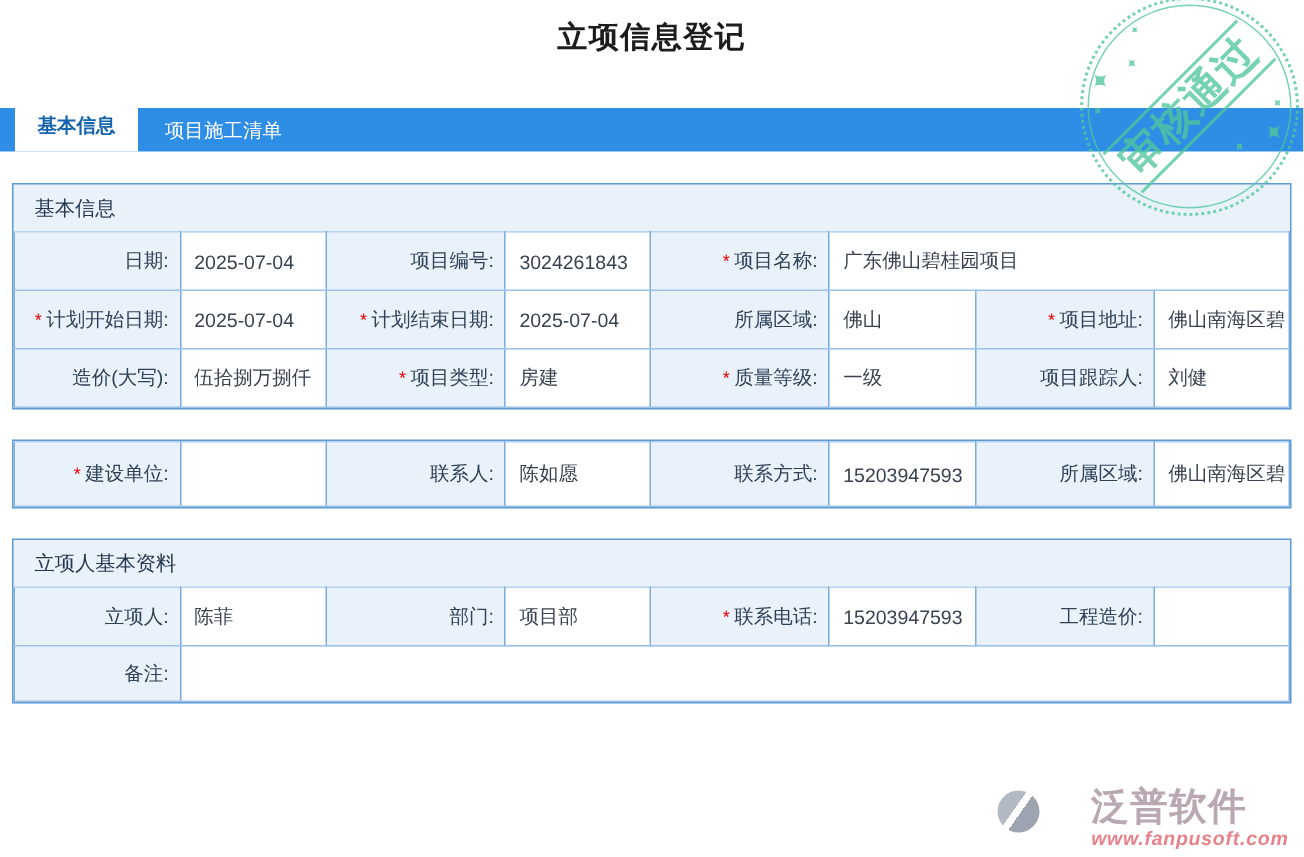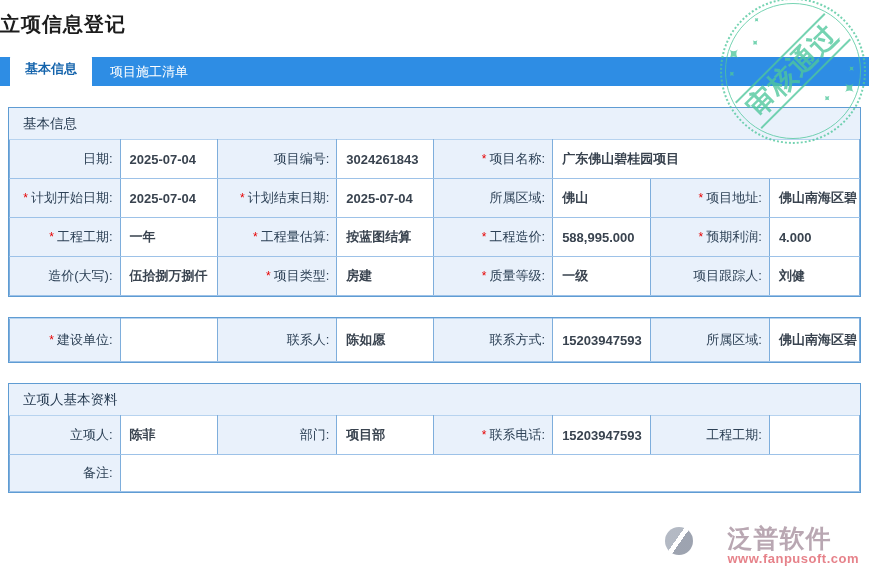--- a/index.html
+++ b/index.html
@@ -1,40 +1,40 @@
 <!DOCTYPE html>
 <html><head>
 <meta charset="utf-8">
 <style>
   * { margin:0; padding:0; box-sizing:border-box; }
   html,body { width:869px; height:571px; background:#ffffff; overflow:hidden;
     font-family:"Liberation Sans","DejaVu Sans",sans-serif; position:relative; }
   .page { position:relative; width:869px; height:571px; }
 
-  .page-title { padding-top:11px; font-size:20px; font-weight:bold;
-    color:#1c1c1c; letter-spacing:1px; height:57px; }
+  .page-title { text-align:center; padding-top:11px; font-size:20px; font-weight:bold;
+    color:#1c1c1c; letter-spacing:1px; height:72px; }
 
   .tabbar { height:29px; background:#2e8de4; display:flex; align-items:flex-end; padding-left:10px; }
   .tab { font-size:13px; cursor:pointer; white-space:nowrap; }
   .tab.active { background:#ffffff; color:#1564ac; font-weight:bold; height:34px;
     line-height:34px; padding:0 15px; border-radius:6px 6px 0 0; }
   .tab.inactive { color:#ffffff; height:29px; line-height:29px; padding:0 18px; }
 
   .panel { margin:0 8px; border:1px solid #5f9cd3; background:#e9f1fb; }
   .panel.first { margin-top:21px; }
   .panel.gap { margin-top:20px; }
   .section-title { height:31px; line-height:32px; padding-left:14px; font-size:13.5px; color:#24394f; }
 
   table { width:100%; border-collapse:collapse; table-layout:fixed; }
   td { border:1px solid #7eaedc; border-top-color:#b7d3ef; border-bottom-color:#9dc2e8;
     height:39px; font-size:13px; overflow:hidden; white-space:nowrap; }
   .row-tall td { height:43px; }
   .row-short td { height:37px; }
   td.lbl { text-align:right; padding-right:7px; color:#2e4257; }
-  td.val { background:#ffffff; padding-left:9px; color:#39434f;font-weight:bold; }
+  td.val { background:#ffffff; padding-left:9px; color:#39434f; }
   .req { color:#e60000; margin-right:3px; font-size:12px; }
 
   
   .stamp { position:absolute; left:720px; top:-2px; width:146px; height:146px;
     opacity:0.78; pointer-events:none; z-index:50; }
   .stamp .ring-outer { position:absolute; inset:0; border:2px dotted #4fc79c; border-radius:50%; }
   .stamp .ring-inner { position:absolute; inset:5px; border:1px solid #4fc79c; border-radius:50%; }
   .stamp .band { position:absolute; inset:0; display:flex; flex-direction:column;
     align-items:center; justify-content:center; transform:rotate(-45deg); }
   .stamp .band-line { width:126px; height:2px; background:#4fc79c; }
@@ -50,21 +50,21 @@
   .star.s7 { font-size:9px;  right:26px; bottom:28px; }
 
   
   .watermark { position:absolute; right:10px; bottom:5px; z-index:40; pointer-events:none;
     display:flex; align-items:flex-start;gap:32px; }
   .wm-logo { width:28px; height:28px; border-radius:50%; margin-top:2px; opacity:0.75;
     background:linear-gradient(125deg,#9aa2b0 42%,#ffffff 42%,#ffffff 54%,#7d8596 54%); }
   .wm-texts { margin-left:2px; text-align:left; }
   .wm-brand { font-size:25px; font-weight:bold; color:rgba(158,133,148,0.72);
     line-height:1.05; letter-spacing:1px; }
-  .wm-url { font-size:13px; font-weight:bold; color:rgba(226,108,118,0.85); letter-spacing:0.5px; }
+  .wm-url { font-size:13px; font-weight:bold; color:rgba(226,108,118,0.85); letter-spacing:0.5px;font-style:italic; }
 </style>
 </head>
 <body>
 
 <div class="page">
 
   <div class="page-title">立项信息登记</div>
 
   <div class="tabbar">
     <div class="tab active">基本信息</div>
@@ -95,30 +95,20 @@
       </tr>
       <tr>
         <td class="lbl"><span class="req">*</span><span>计划开始日期:</span></td>
         <td class="val">2025-07-04</td>
         <td class="lbl"><span class="req">*</span><span>计划结束日期:</span></td>
         <td class="val">2025-07-04</td>
         <td class="lbl"><span class="req"></span><span>所属区域:</span></td>
         <td class="val">佛山</td>
         <td class="lbl"><span class="req">*</span><span>项目地址:</span></td>
         <td class="val">佛山南海区碧</td>
-      </tr>
-      <tr>
-        <td class="lbl"><span class="req">*</span><span>工程工期:</span></td>
-        <td class="val">一年</td>
-        <td class="lbl"><span class="req">*</span><span>工程量估算:</span></td>
-        <td class="val">按蓝图结算</td>
-        <td class="lbl"><span class="req">*</span><span>工程造价:</span></td>
-        <td class="val">588,995.000</td>
-        <td class="lbl"><span class="req">*</span><span>预期利润:</span></td>
-        <td class="val">4.000</td>
       </tr>
       <tr>
         <td class="lbl"><span class="req"></span><span>造价(大写):</span></td>
         <td class="val">伍拾捌万捌仟</td>
         <td class="lbl"><span class="req">*</span><span>项目类型:</span></td>
         <td class="val">房建</td>
         <td class="lbl"><span class="req">*</span><span>质量等级:</span></td>
         <td class="val">一级</td>
         <td class="lbl"><span class="req"></span><span>项目跟踪人:</span></td>
         <td class="val">刘健</td>
@@ -168,21 +158,21 @@
           <col style="width:10.6%">
       </colgroup>
       <tbody>
           <tr>
         <td class="lbl"><span class="req"></span><span>立项人:</span></td>
         <td class="val">陈菲</td>
         <td class="lbl"><span class="req"></span><span>部门:</span></td>
         <td class="val">项目部</td>
         <td class="lbl"><span class="req">*</span><span>联系电话:</span></td>
         <td class="val">15203947593</td>
-        <td class="lbl"><span class="req"></span><span>工程工期:</span></td>
+        <td class="lbl"><span class="req"></span><span>工程造价:</span></td>
         <td class="val"></td>
       </tr>
       <tr class="row-short">
         <td class="lbl"><span class="req"></span><span>备注:</span></td>
         <td class="val" colspan="7"></td>
       </tr>
     </tbody>
       </table>
   </div>
 

